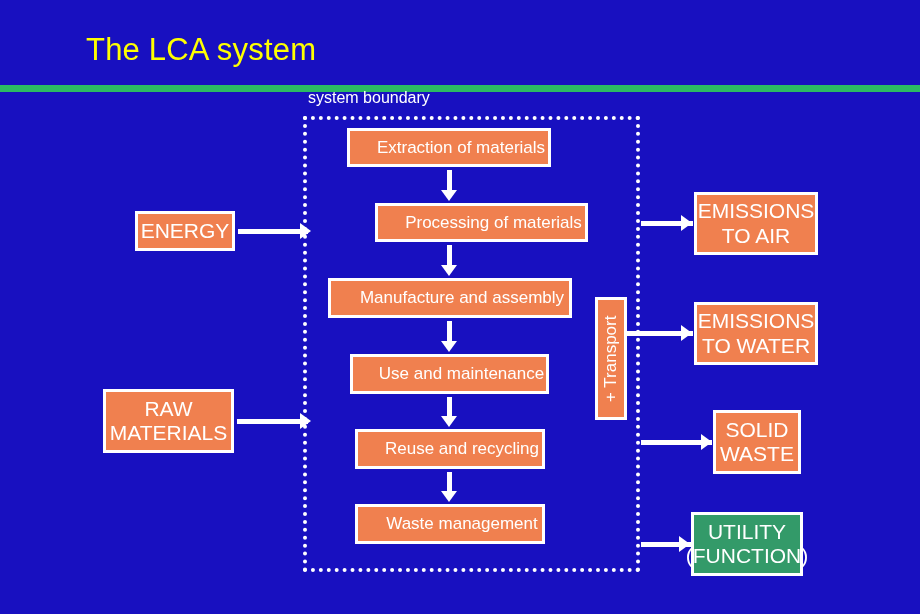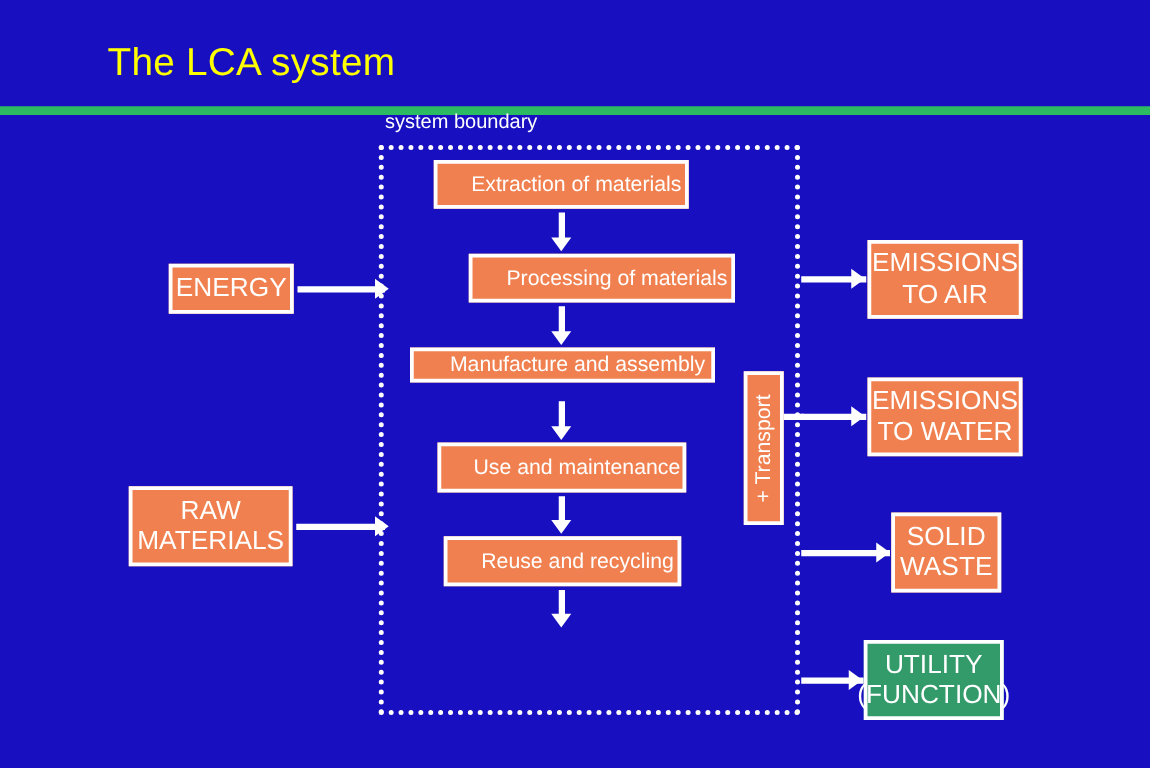--- a/index.html
+++ b/index.html
@@ -86,21 +86,21 @@
   }
   .node.vertical {
     font-size: 17px;
     writing-mode: vertical-rl;
     transform: rotate(180deg);
   }
 
   
   #n-extraction   { left: 347px; top: 128px; width: 204px; height: 39px; }
   #n-processing   { left: 343px; top: 203px; width: 213px; height: 39px; margin-left: 32px; }
-  #n-manufacture  { left: 328px; top: 278px; width: 244px; height: 28px; }
+  #n-manufacture  { left: 328px; top: 278px; width: 244px; height: 40px; }
   #n-use          { left: 350px; top: 354px; width: 199px; height: 40px; }
   #n-reuse        { left: 355px; top: 429px; width: 190px; height: 40px; text-align: right; }
   #n-waste        { left: 355px; top: 504px; width: 190px; height: 40px; }
 
   
   #n-energy       { left: 135px; top: 211px; width: 100px; height: 40px; }
   #n-rawmaterials { left: 103px; top: 389px; width: 131px; height: 64px; }
   #n-transport    { left: 595px; top: 297px; width: 32px; height: 123px; }
   #n-emair        { left: 694px; top: 192px; width: 124px; height: 63px; }
   #n-emwater      { left: 694px; top: 302px; width: 124px; height: 63px; }
@@ -195,20 +195,21 @@
   <div class="node flow" id="n-use">Use and maintenance</div>
 
   <div class="conn v-line" id="c4-line"></div>
   <div class="arrow-down" id="c4-head"></div>
 
   <div class="node flow" id="n-reuse">Reuse and recycling</div>
 
   <div class="conn v-line" id="c5-line"></div>
   <div class="arrow-down" id="c5-head"></div>
 
+  <div class="node flow" id="n-waste">Waste management</div>
 
   <div class="node side" id="n-energy">ENERGY</div>
   <div class="conn h-line" id="e-line"></div>
   <div class="arrow-right" id="e-head"></div>
 
   <div class="node side" id="n-rawmaterials">RAW
 MATERIALS</div>
   <div class="conn h-line" id="r-line"></div>
   <div class="arrow-right" id="r-head"></div>
 

